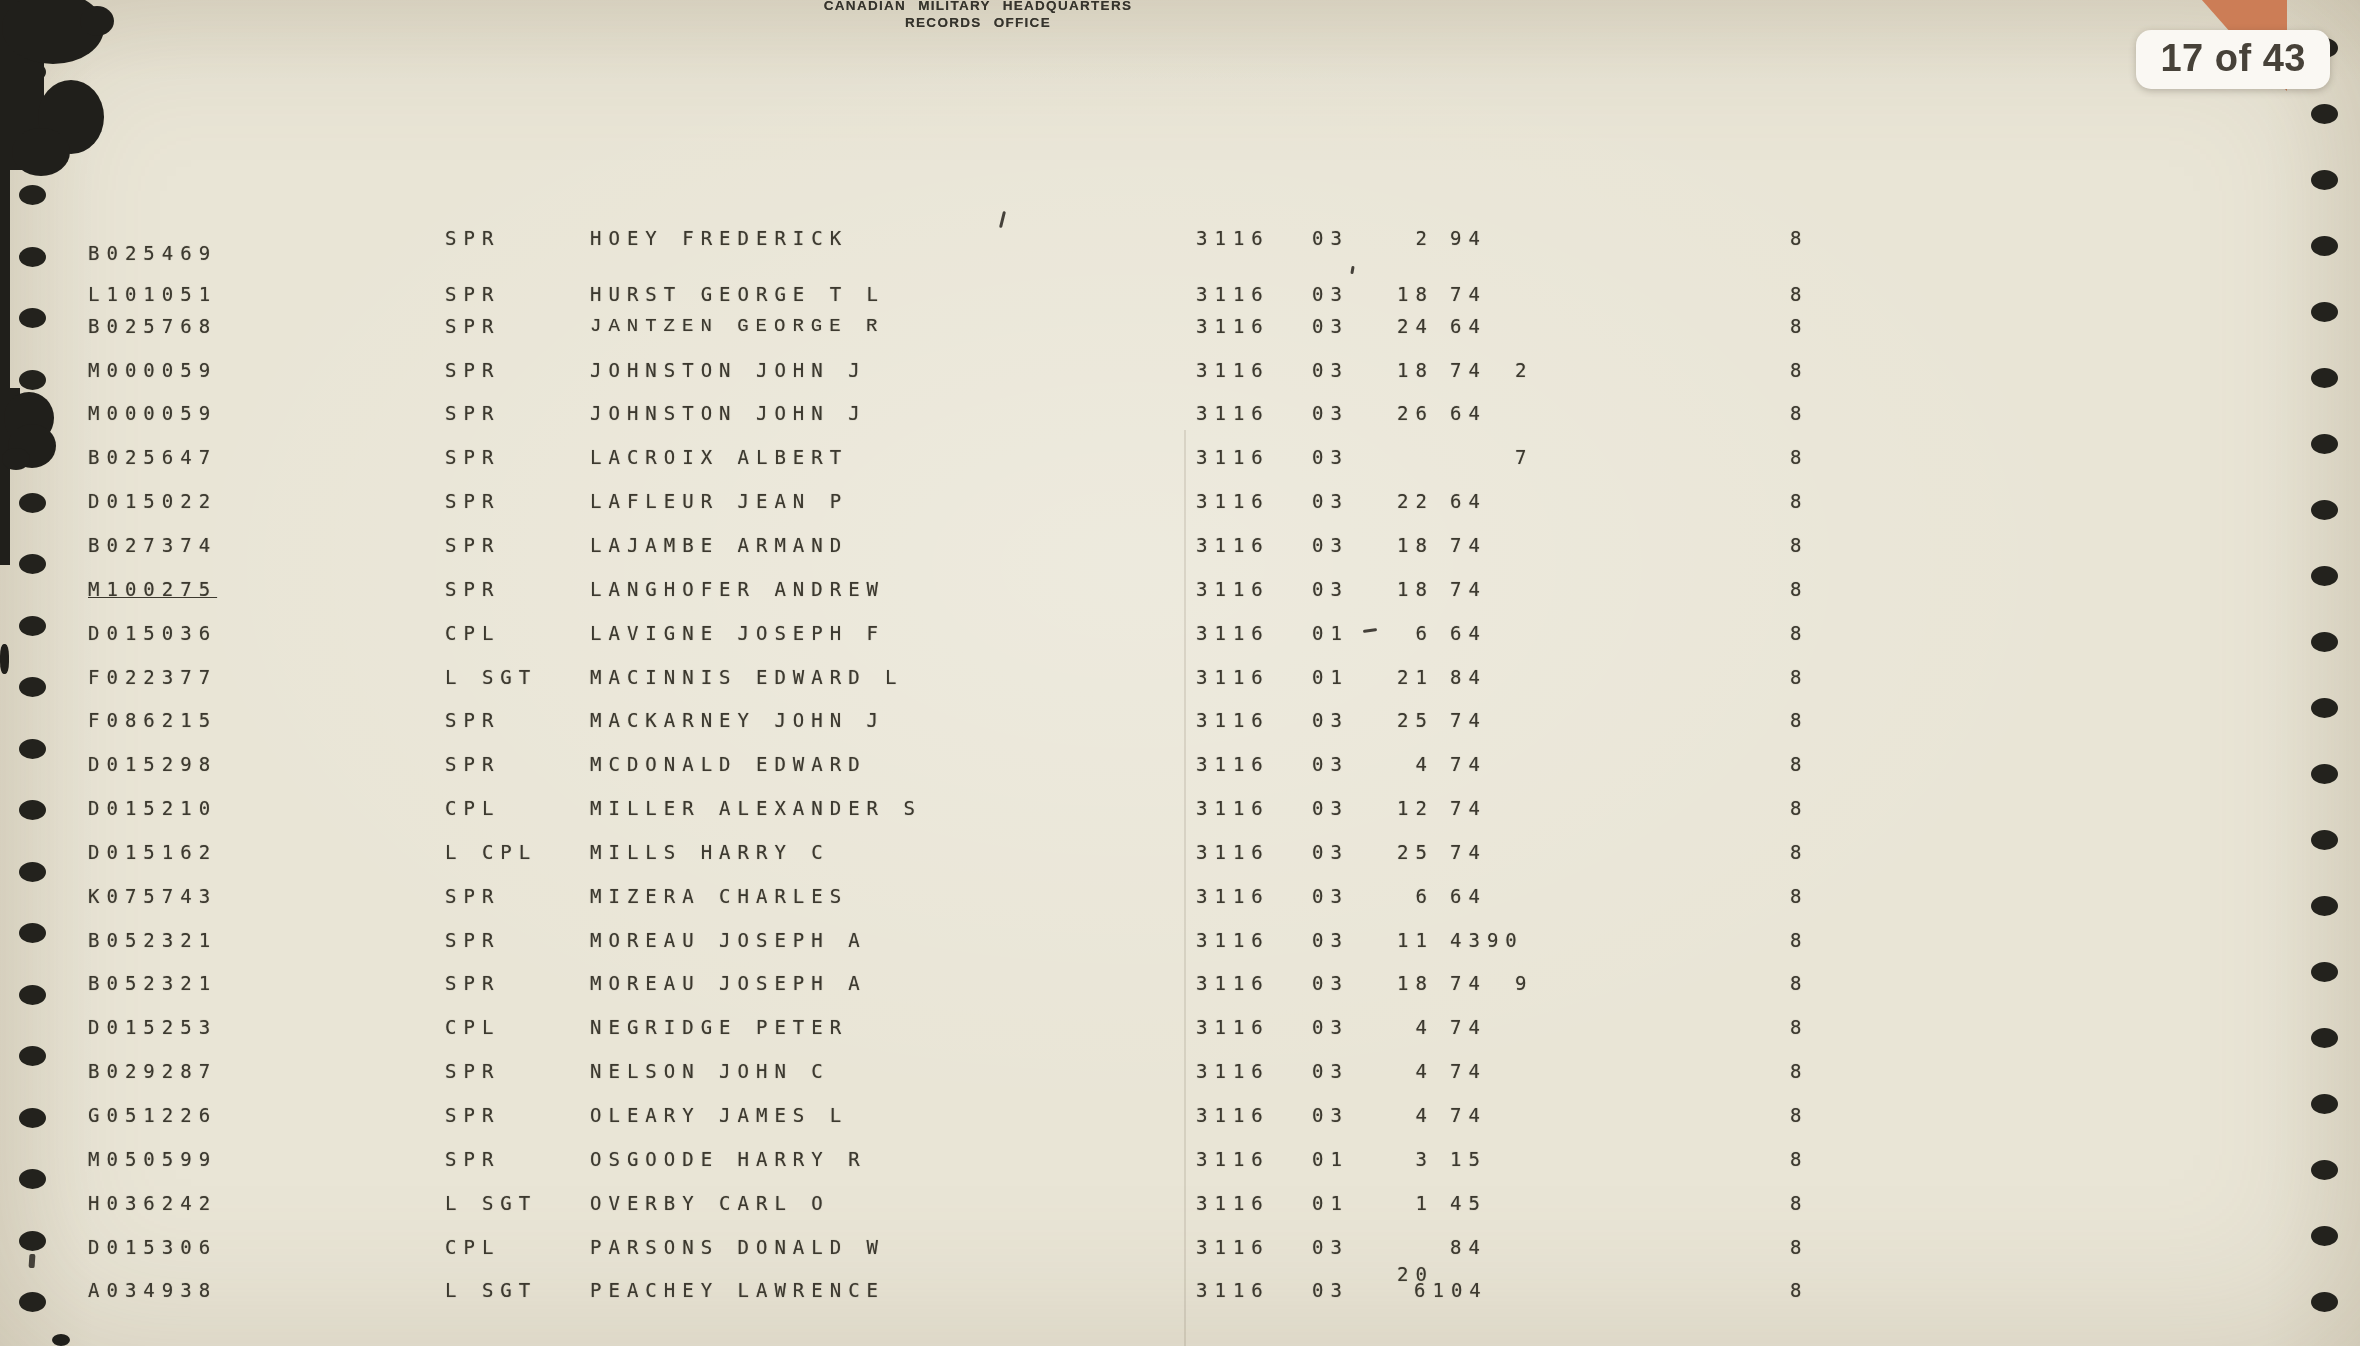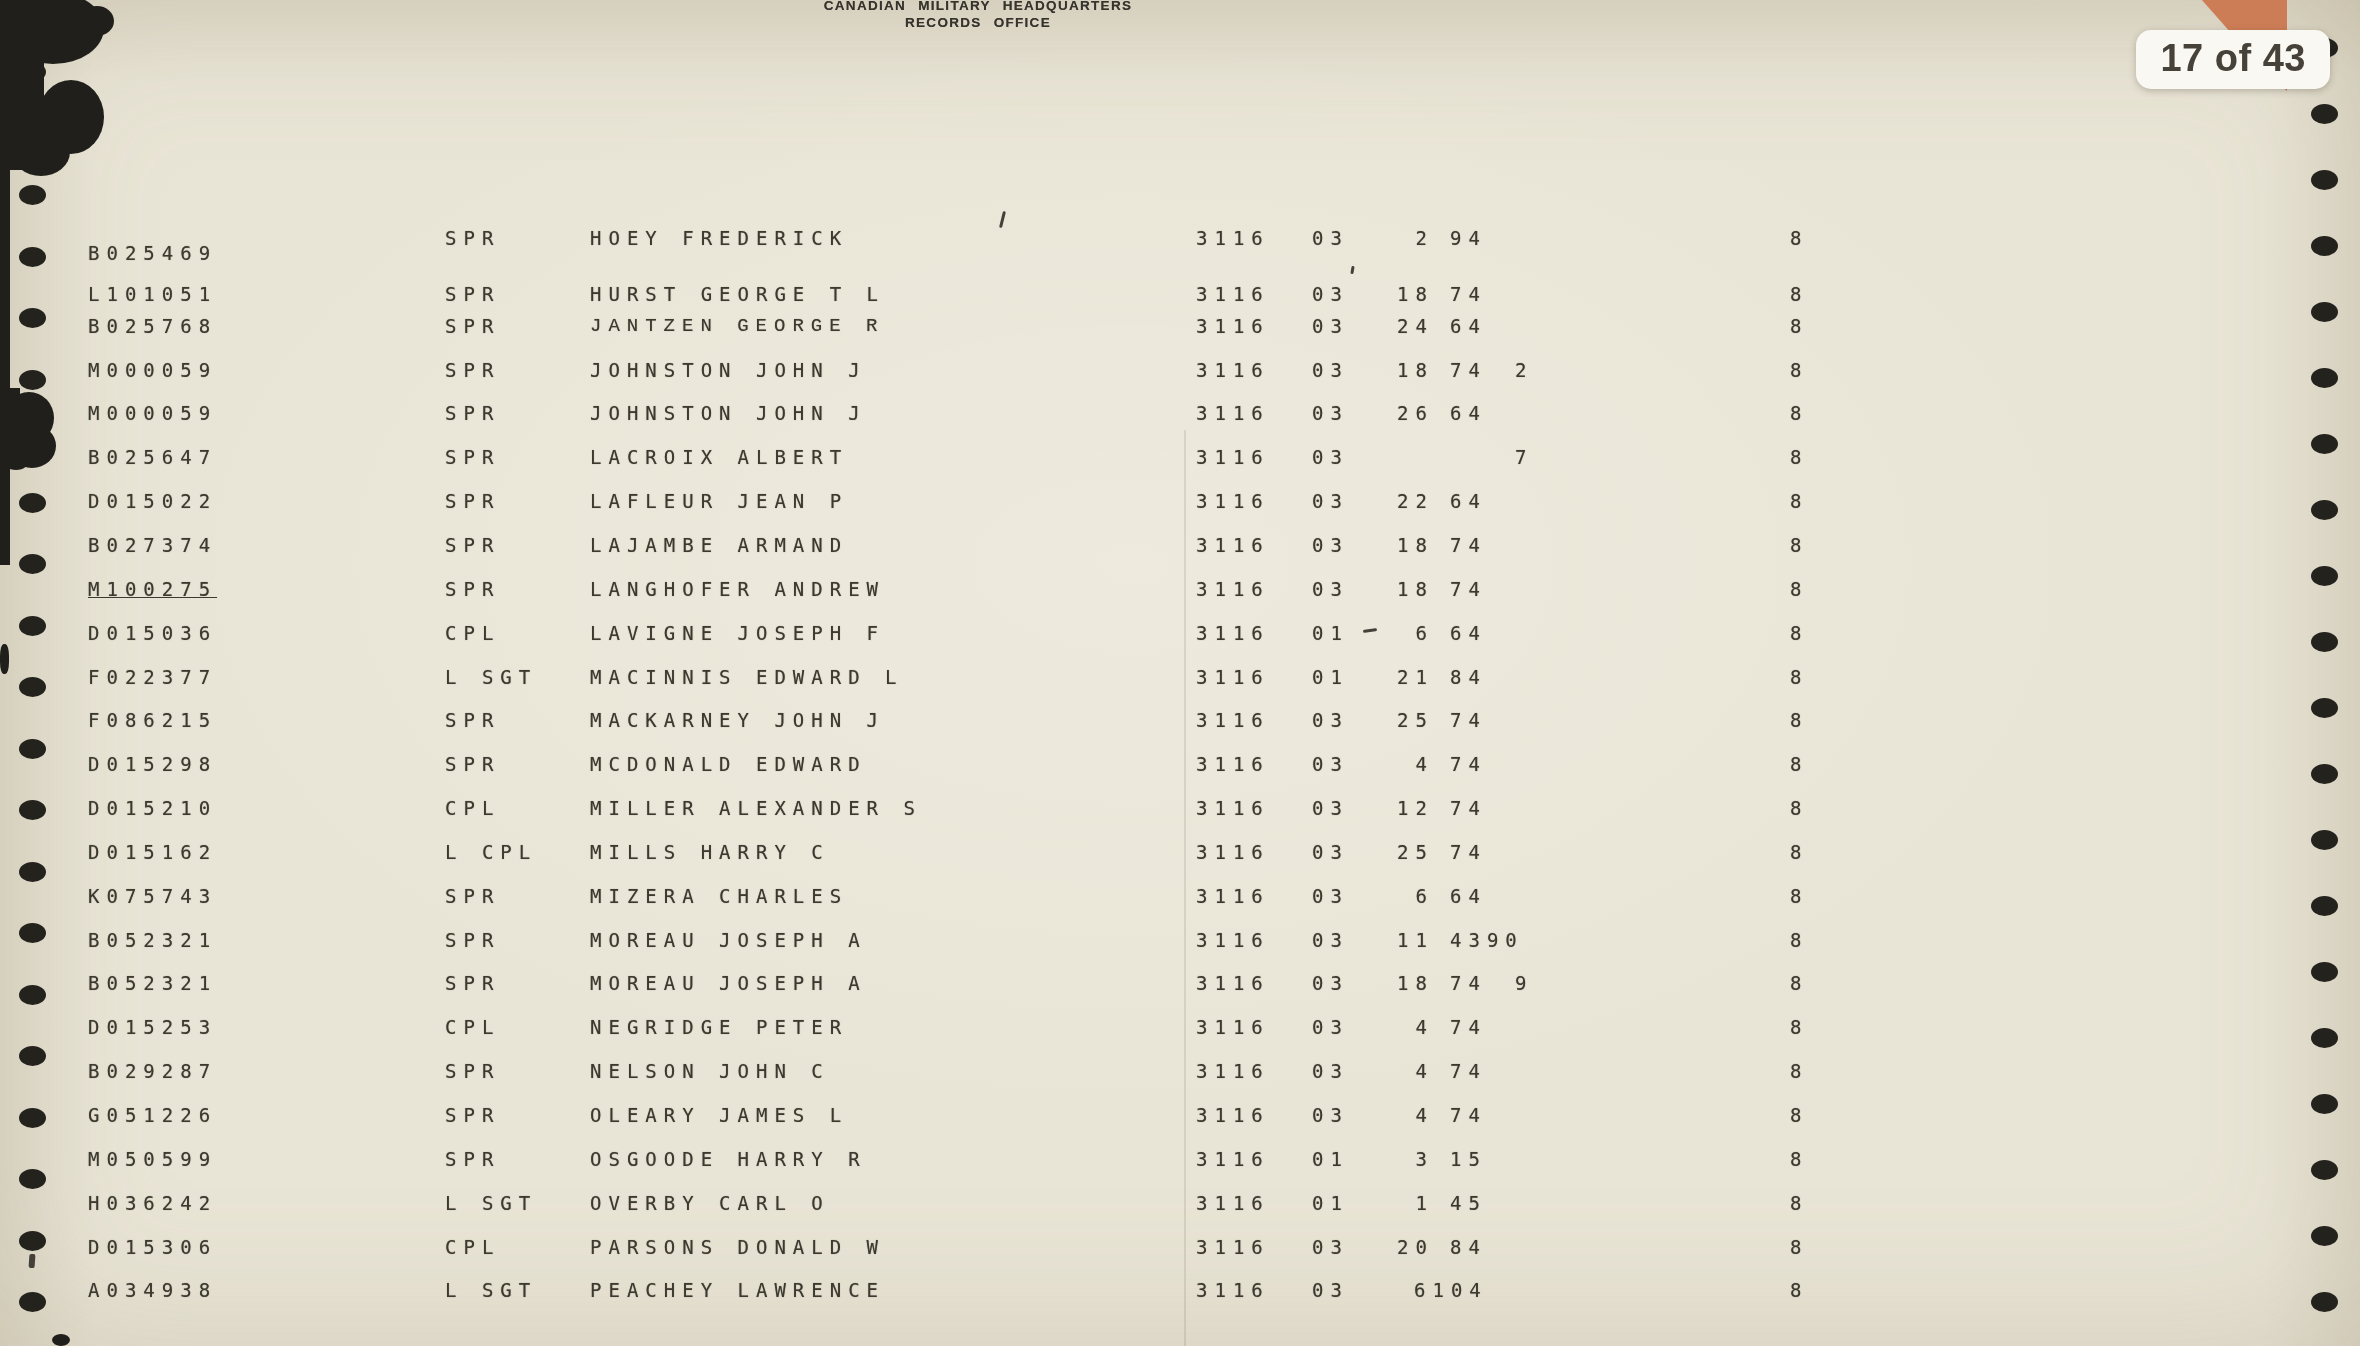--- a/index.html
+++ b/index.html
@@ -276,21 +276,21 @@
         <span class="tw day" style="left: 1370px;">1</span>
         <span class="tw" style="left: 1450px;">45</span>
         <span class="tw" style="left: 1790px;">8</span>
       </div>
       <div class="row" style="top: 1235.55px;">
         <span class="tw" style="left: 88px;">D015306</span>
         <span class="tw" style="left: 445px;">CPL</span>
         <span class="tw" style="left: 590px;">PARSONS DONALD W</span>
         <span class="tw" style="left: 1196px;">3116</span>
         <span class="tw" style="left: 1312px;">03</span>
-        <span class="tw day" style="left: 1370px;">20</span>
+        <span class="tw day" style="left: 1370px; margin-top: 27px;">20</span>
         <span class="tw" style="left: 1450px;">84</span>
         <span class="tw" style="left: 1790px;">8</span>
       </div>
       <div class="row" style="top: 1279.4px;">
         <span class="tw" style="left: 88px;">A034938</span>
         <span class="tw" style="left: 445px;">L SGT</span>
         <span class="tw" style="left: 590px;">PEACHEY LAWRENCE</span>
         <span class="tw" style="left: 1196px;">3116</span>
         <span class="tw" style="left: 1312px;">03</span>
         <span class="tw" style="left: 1414px;">6104</span>

